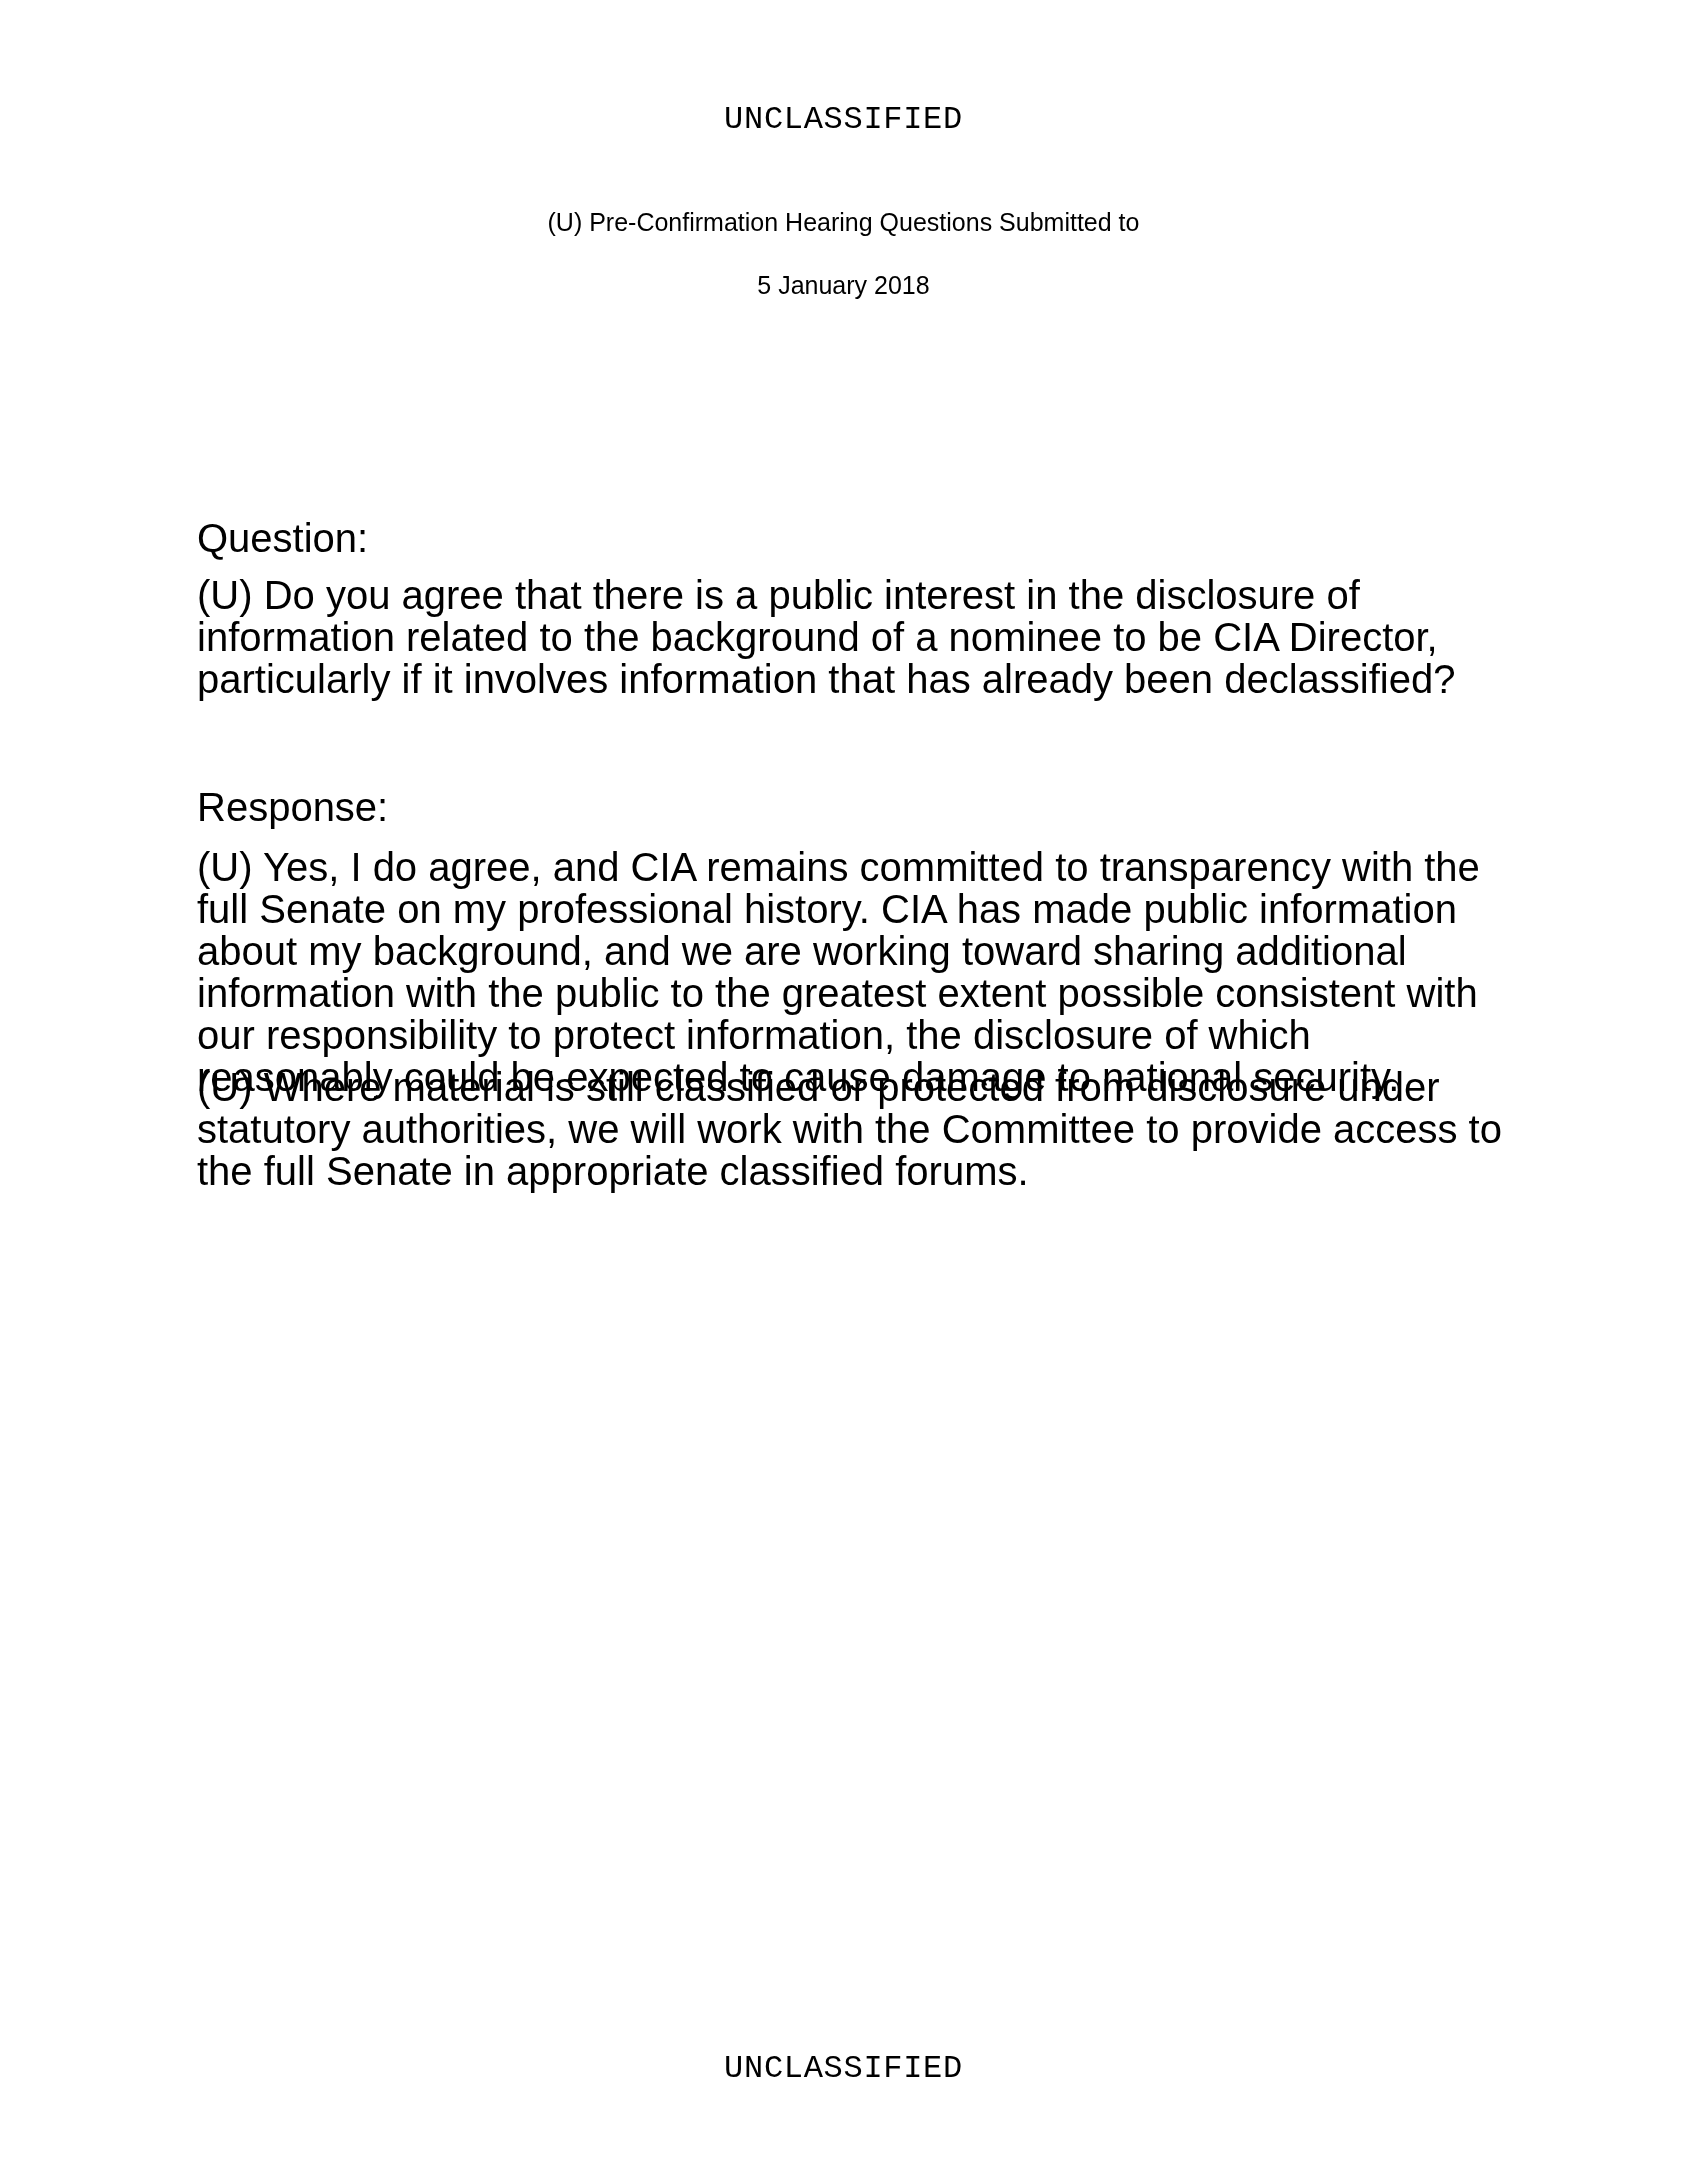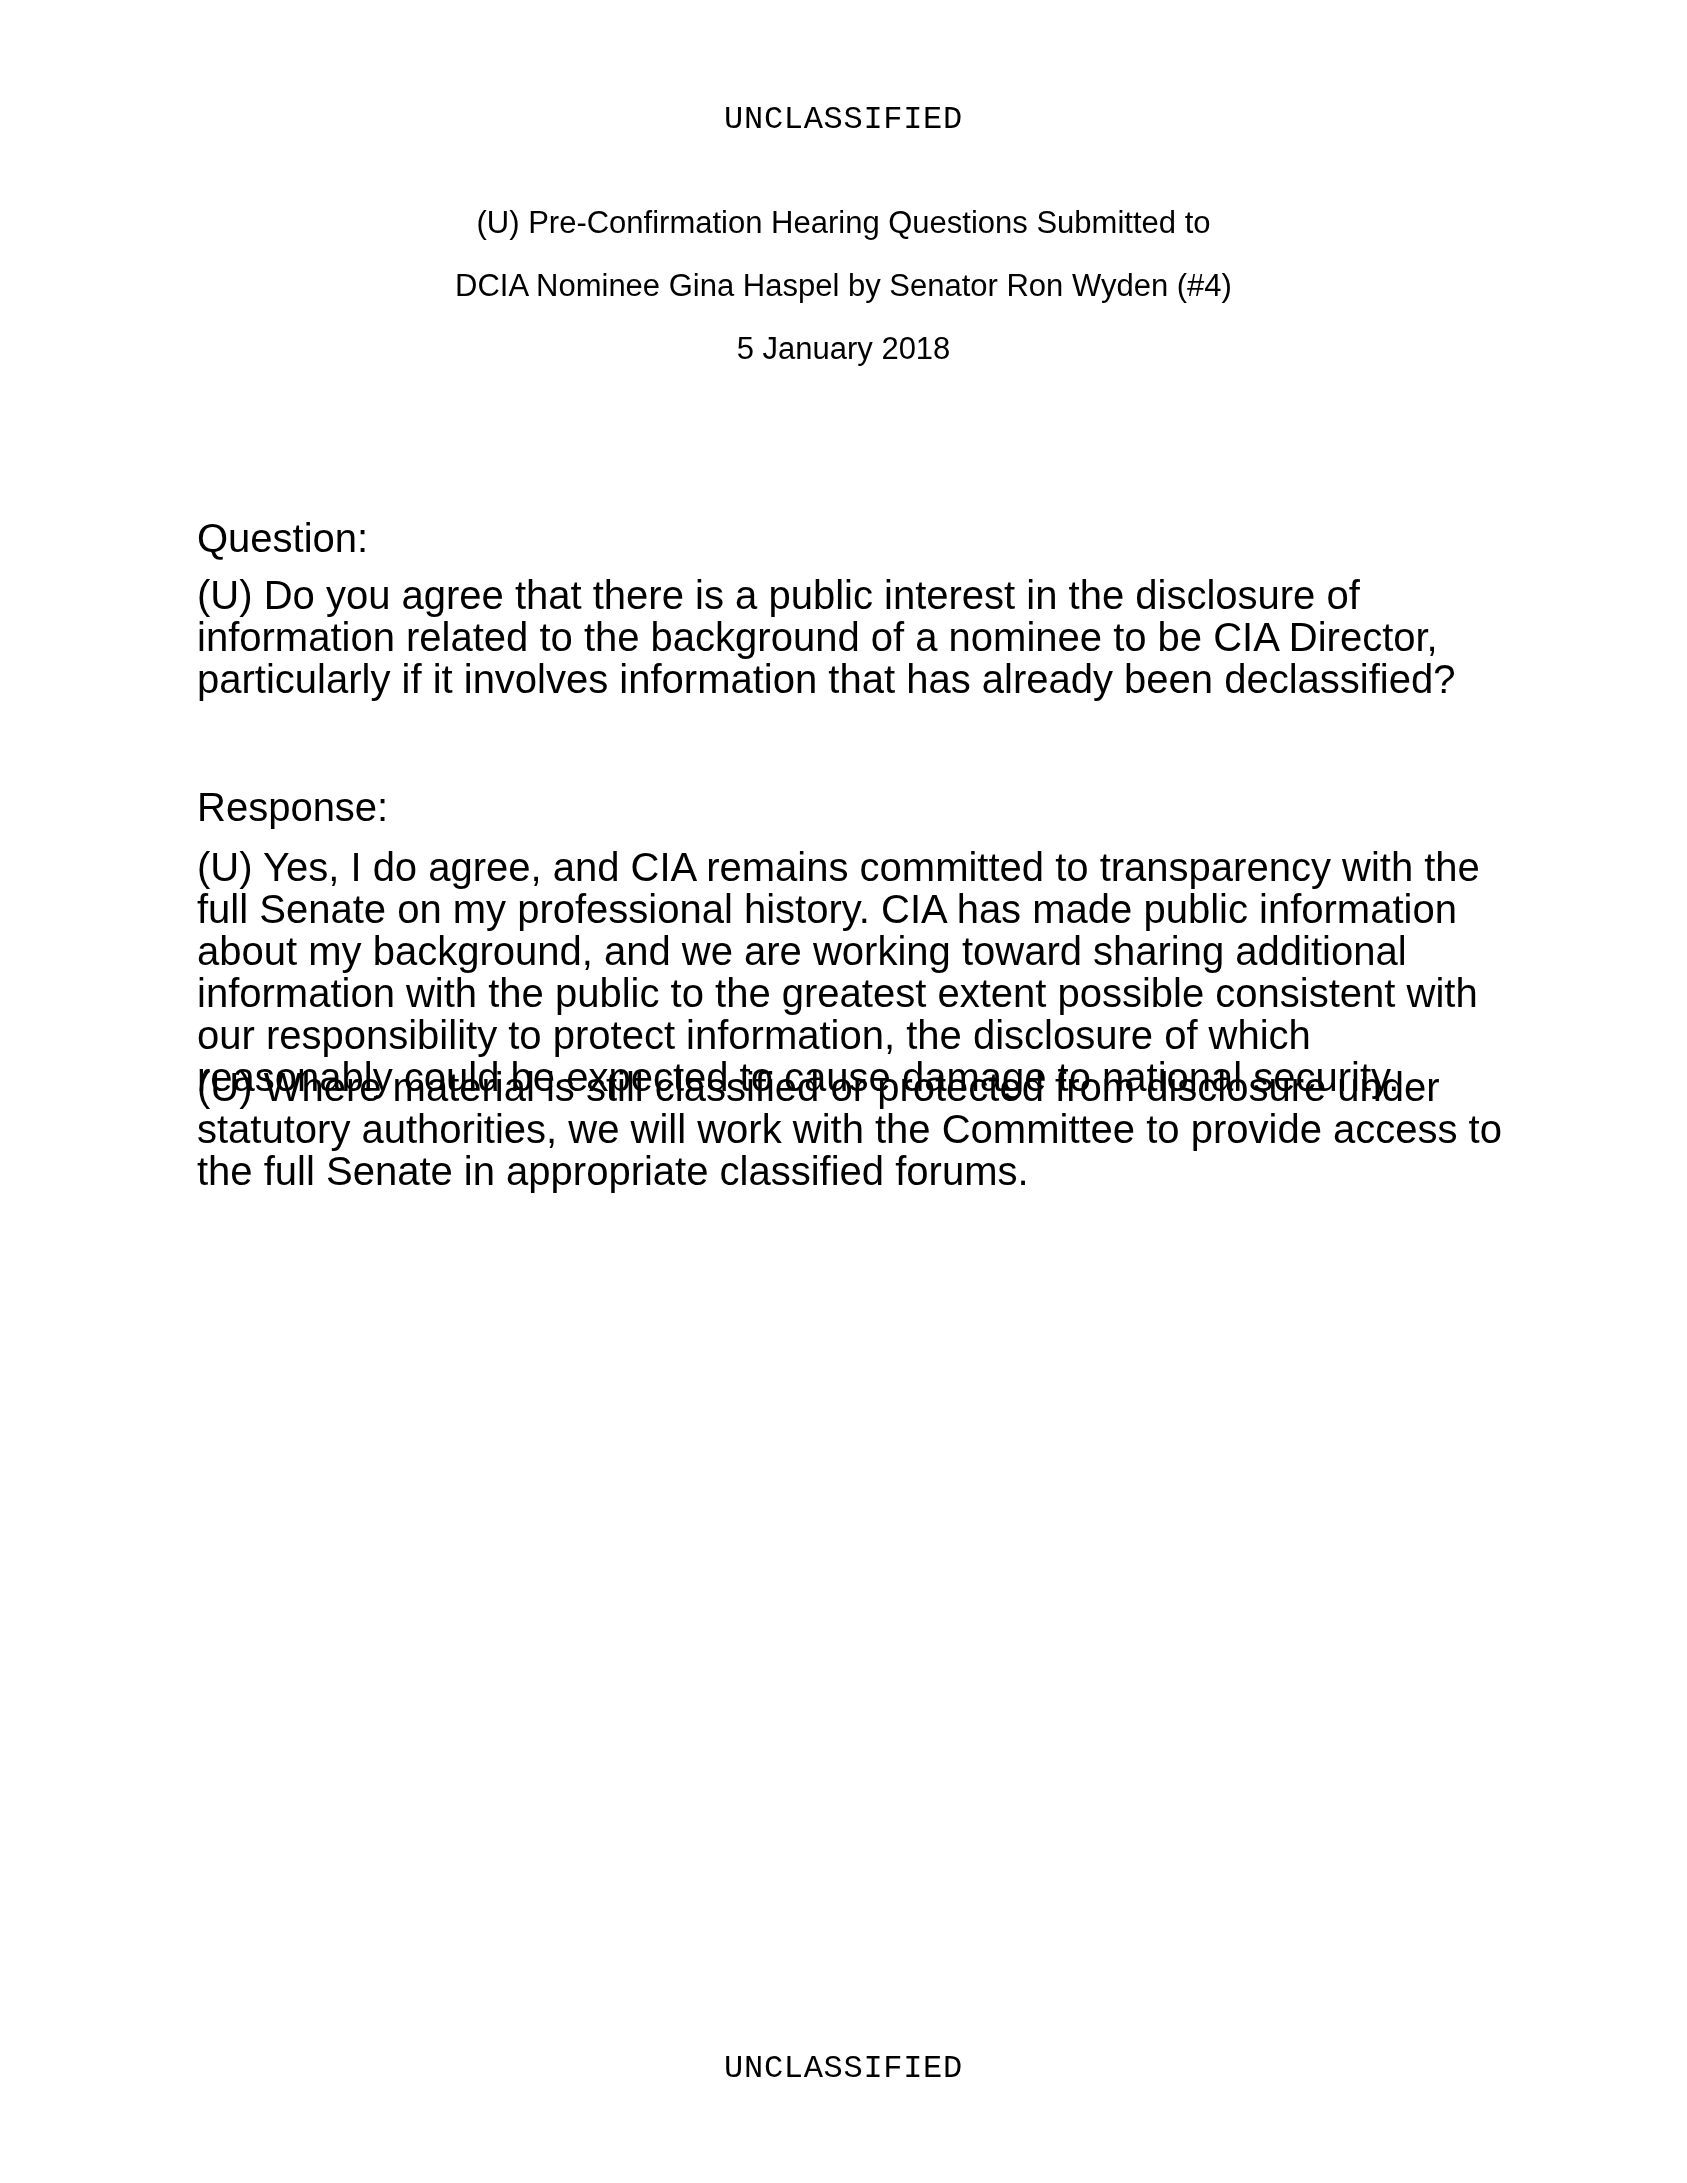--- a/index.html
+++ b/index.html
@@ -28,21 +28,21 @@
     white-space: nowrap;
   }
   .banner.top    { top: 101px; }
   .banner.bottom { top: 2050px; }
   .title-block {
     position: absolute;
     top: 191px;
     left: 0;
     width: 100%;
     text-align: center;
-    font-size: 31px;
+    font-size: 25px;
     line-height: 63px;
   }
   .title-block p {
     margin: 0;
   }
   .body-text {
     position: absolute;
     left: 197px;
     width: 1317px;
     font-size: 40px;
@@ -57,21 +57,20 @@
 </style>
 </head>
 <body>
 
 <div class="page">
 
   <div class="banner top">UNCLASSIFIED</div>
 
   <div class="title-block">
     <p>(U) Pre-Confirmation Hearing Questions Submitted to</p>
-    <p>DCIA Nominee Gina Haspel by Senator Ron Wyden (#4)</p>
     <p>5 January 2018</p>
   </div>
 
   <div class="body-text label-question">
     <p>Question:</p>
   </div>
 
   <div class="body-text para-question">
     <p>(U) Do you agree that there is a public interest in the disclosure of information related to the background of a nominee to be CIA Director, particularly if it involves information that has already been declassified?</p>
   </div>

